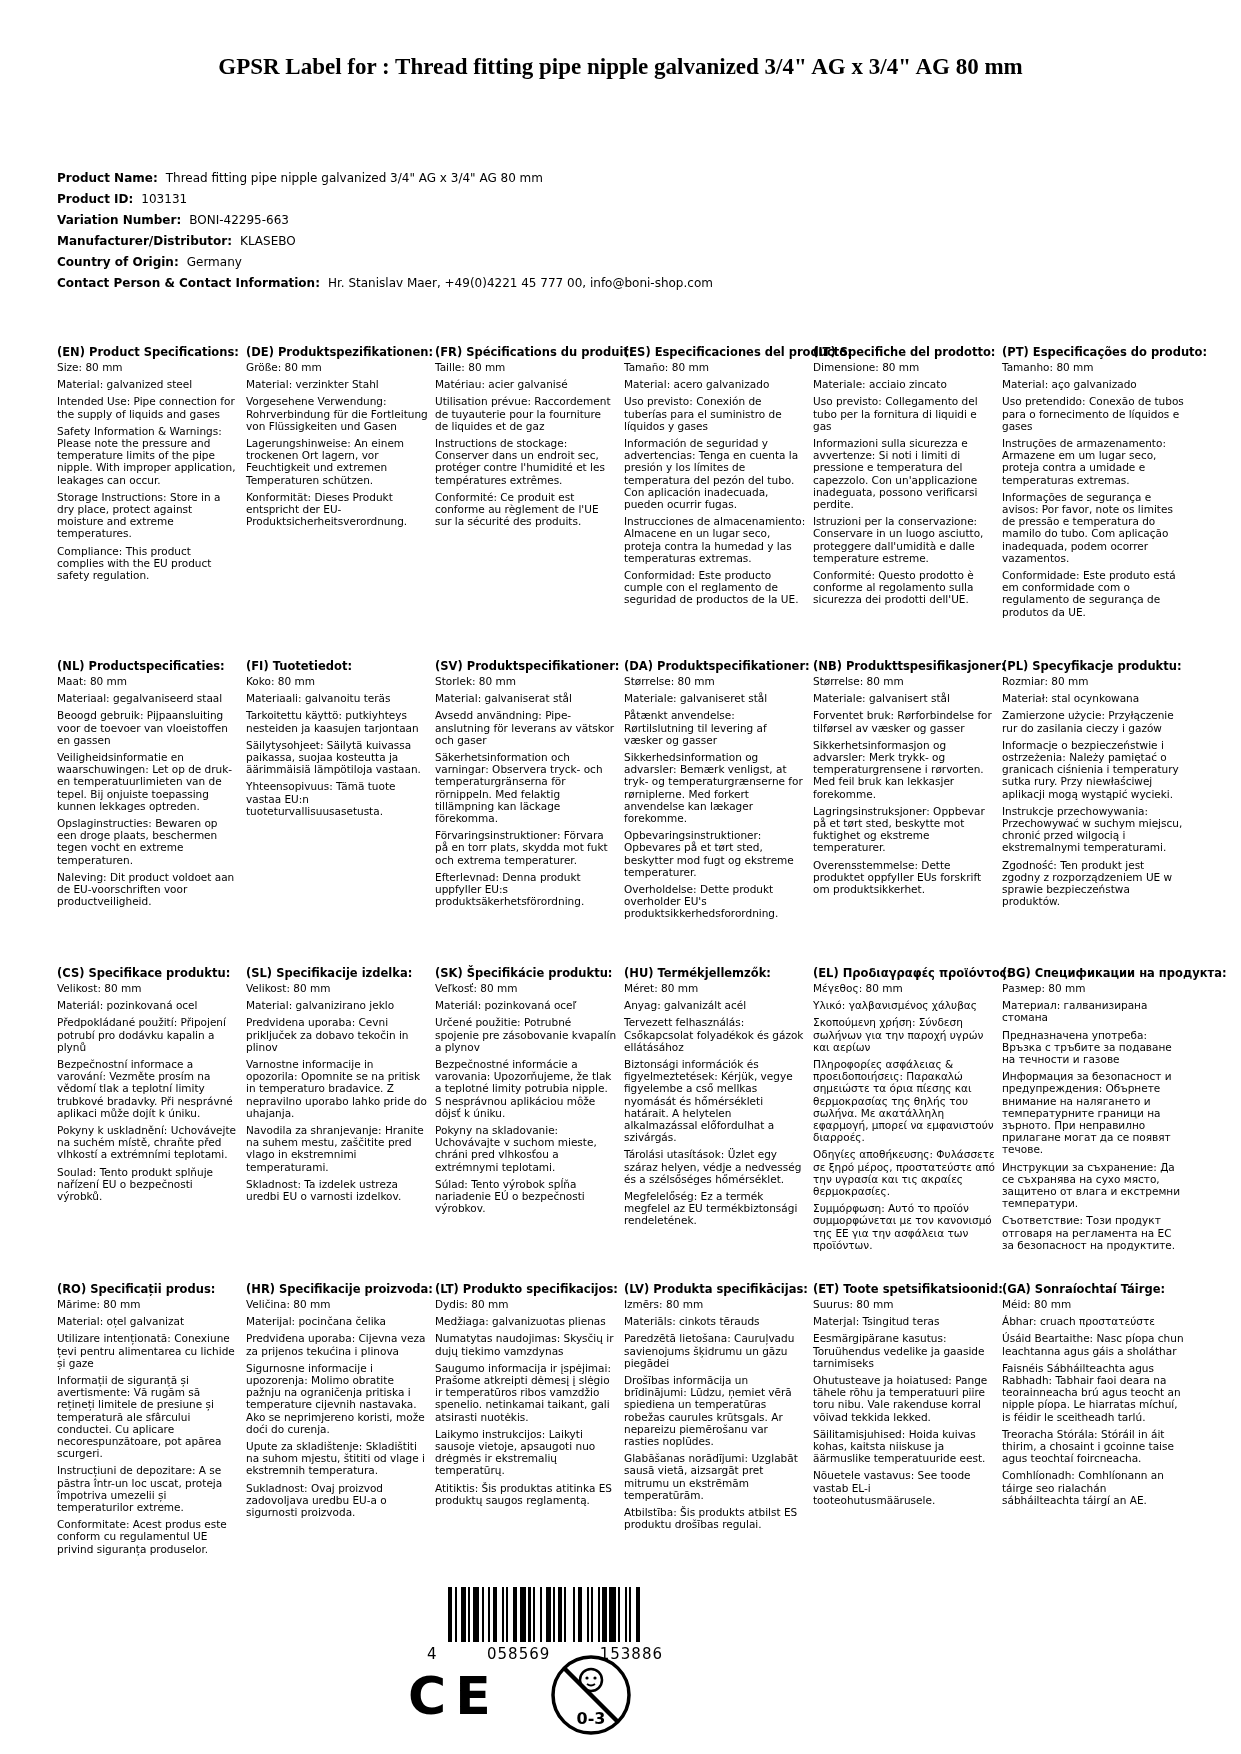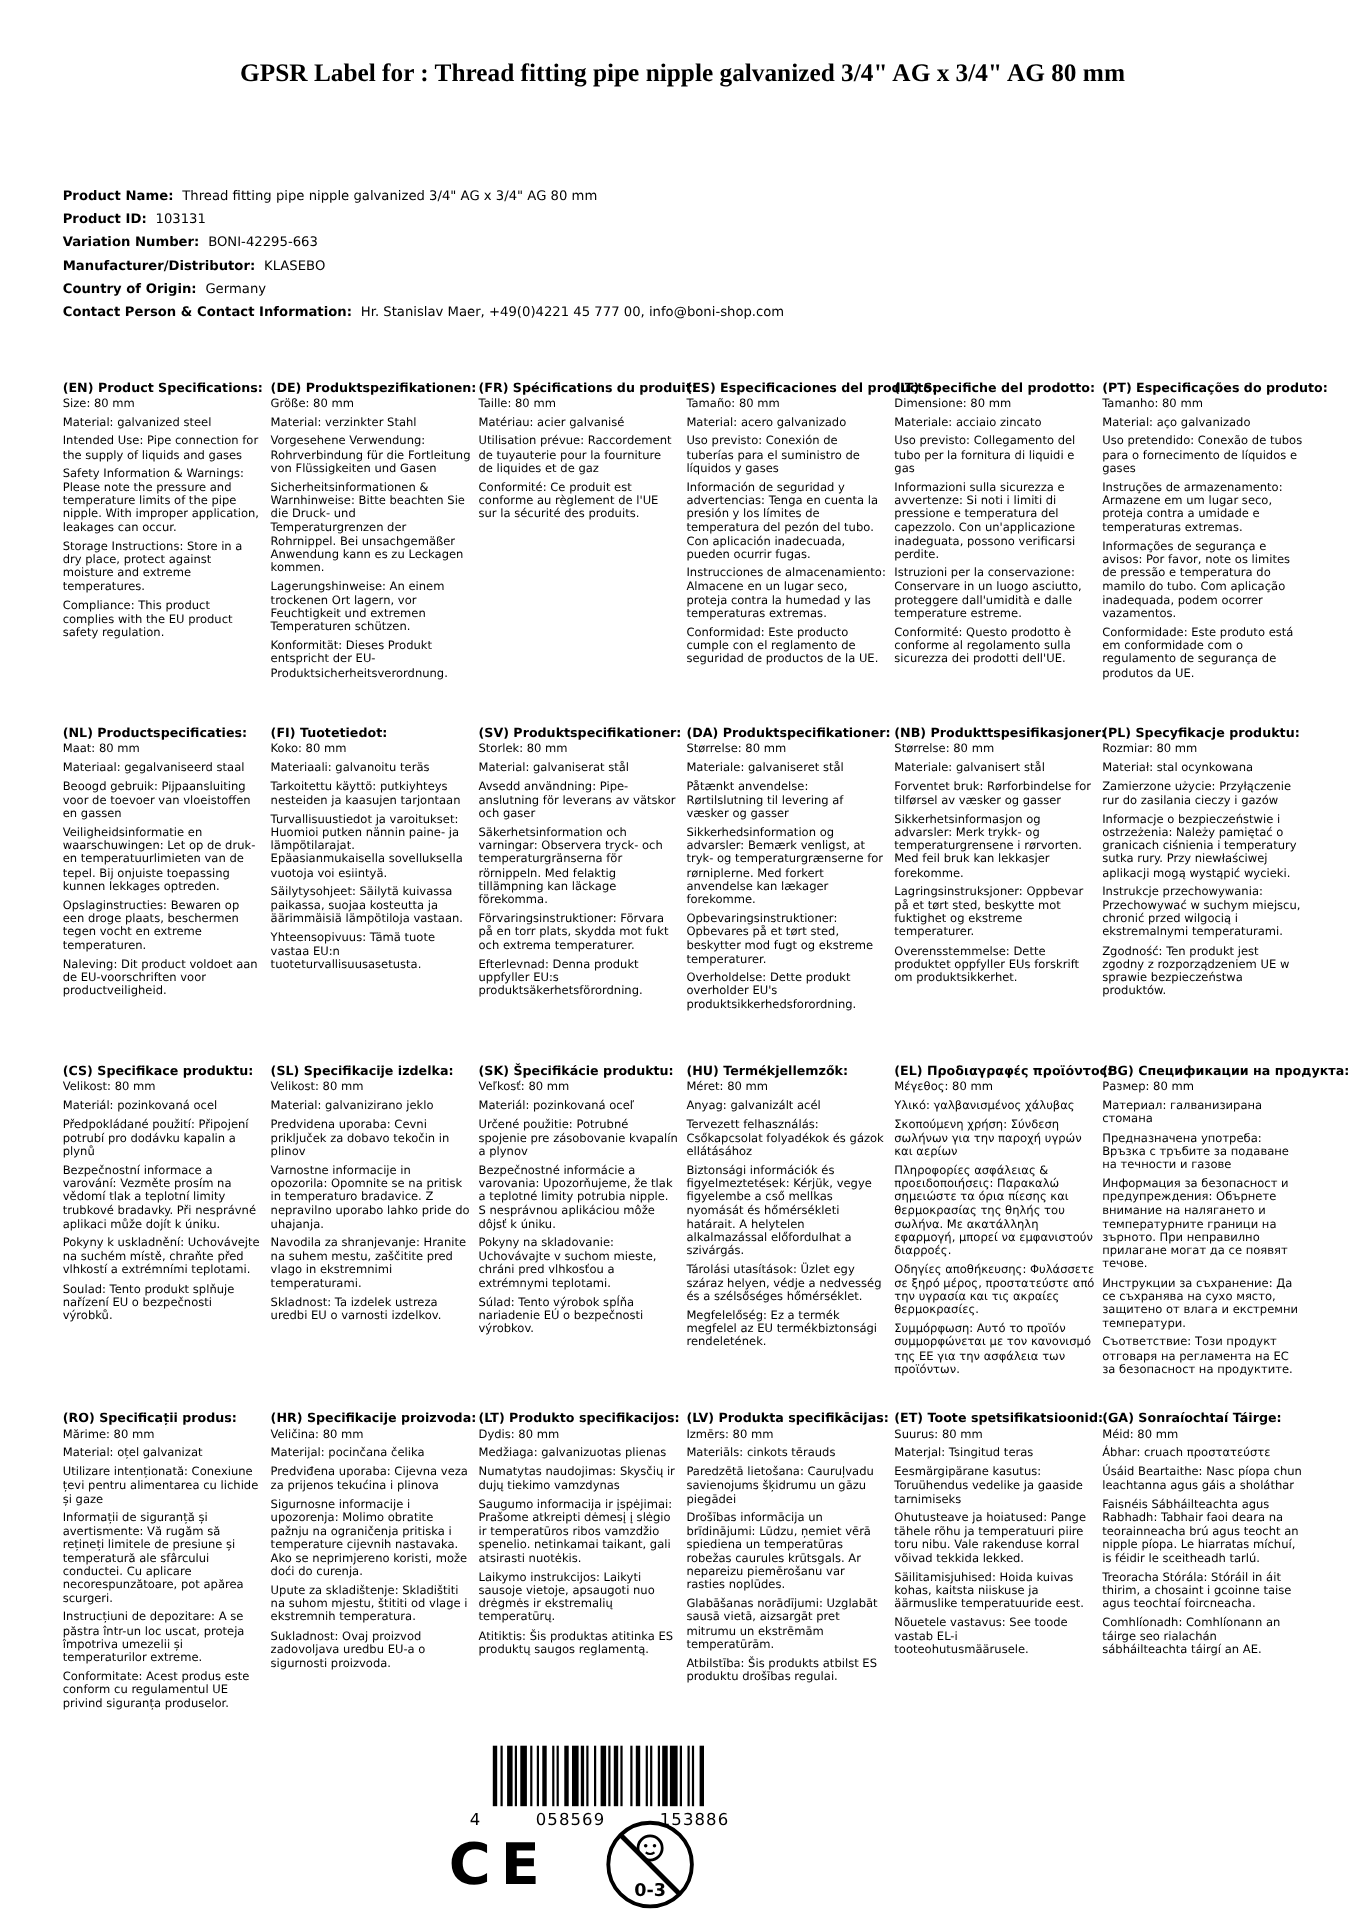--- a/index.html
+++ b/index.html
@@ -87,29 +87,29 @@
       <p>Intended Use: Pipe connection for the supply of liquids and gases</p>
       <p>Safety Information &amp; Warnings: Please note the pressure and temperature limits of the pipe nipple. With improper application, leakages can occur.</p>
       <p>Storage Instructions: Store in a dry place, protect against moisture and extreme temperatures.</p>
       <p>Compliance: This product complies with the EU product safety regulation.</p>
     </section>
     <section class="lang-block">
       <h3 class="lang-heading">(DE) Produktspezifikationen:</h3>
       <p>Größe: 80 mm</p>
       <p>Material: verzinkter Stahl</p>
       <p>Vorgesehene Verwendung: Rohrverbindung für die Fortleitung von Flüssigkeiten und Gasen</p>
-      <p>Sicherheitsinformationen &amp; Warnhinweise: Bitte beachten Sie die Druck- und Temperaturgrenzen der Rohrnippel. Bei unsachgemäßer Anwendung kann es zu Leckagen kommen.</p>
       <p>Lagerungshinweise: An einem trockenen Ort lagern, vor Feuchtigkeit und extremen Temperaturen schützen.</p>
       <p>Konformität: Dieses Produkt entspricht der EU-Produktsicherheitsverordnung.</p>
     </section>
     <section class="lang-block">
       <h3 class="lang-heading">(FR) Spécifications du produit:</h3>
       <p>Taille: 80 mm</p>
       <p>Matériau: acier galvanisé</p>
       <p>Utilisation prévue: Raccordement de tuyauterie pour la fourniture de liquides et de gaz</p>
+      <p>Instructions de stockage: Conserver dans un endroit sec, protéger contre l'humidité et les températures extrêmes.</p>
       <p>Conformité: Ce produit est conforme au règlement de l'UE sur la sécurité des produits.</p>
     </section>
     <section class="lang-block">
       <h3 class="lang-heading">(ES) Especificaciones del producto:</h3>
       <p>Tamaño: 80 mm</p>
       <p>Material: acero galvanizado</p>
       <p>Uso previsto: Conexión de tuberías para el suministro de líquidos y gases</p>
       <p>Información de seguridad y advertencias: Tenga en cuenta la presión y los límites de temperatura del pezón del tubo. Con aplicación inadecuada, pueden ocurrir fugas.</p>
       <p>Instrucciones de almacenamiento: Almacene en un lugar seco, proteja contra la humedad y las temperaturas extremas.</p>
       <p>Conformidad: Este producto cumple con el reglamento de seguridad de productos de la UE.</p>
@@ -139,21 +139,20 @@
       <p>Beoogd gebruik: Pijpaansluiting voor de toevoer van vloeistoffen en gassen</p>
       <p>Veiligheidsinformatie en waarschuwingen: Let op de druk- en temperatuurlimieten van de tepel. Bij onjuiste toepassing kunnen lekkages optreden.</p>
       <p>Opslaginstructies: Bewaren op een droge plaats, beschermen tegen vocht en extreme temperaturen.</p>
       <p>Naleving: Dit product voldoet aan de EU-voorschriften voor productveiligheid.</p>
     </section>
     <section class="lang-block">
       <h3 class="lang-heading">(FI) Tuotetiedot:</h3>
       <p>Koko: 80 mm</p>
       <p>Materiaali: galvanoitu teräs</p>
       <p>Tarkoitettu käyttö: putkiyhteys nesteiden ja kaasujen tarjontaan</p>
-      <p>Turvallisuustiedot ja varoitukset: Huomioi putken nännin paine- ja lämpötilarajat. Epäasianmukaisella sovelluksella vuotoja voi esiintyä.</p>
       <p>Säilytysohjeet: Säilytä kuivassa paikassa, suojaa kosteutta ja äärimmäisiä lämpötiloja vastaan.</p>
       <p>Yhteensopivuus: Tämä tuote vastaa EU:n tuoteturvallisuusasetusta.</p>
     </section>
     <section class="lang-block">
       <h3 class="lang-heading">(SV) Produktspecifikationer:</h3>
       <p>Storlek: 80 mm</p>
       <p>Material: galvaniserat stål</p>
       <p>Avsedd användning: Pipe-anslutning för leverans av vätskor och gaser</p>
       <p>Säkerhetsinformation och varningar: Observera tryck- och temperaturgränserna för rörnippeln. Med felaktig tillämpning kan läckage förekomma.</p>
       <p>Förvaringsinstruktioner: Förvara på en torr plats, skydda mot fukt och extrema temperaturer.</p>

